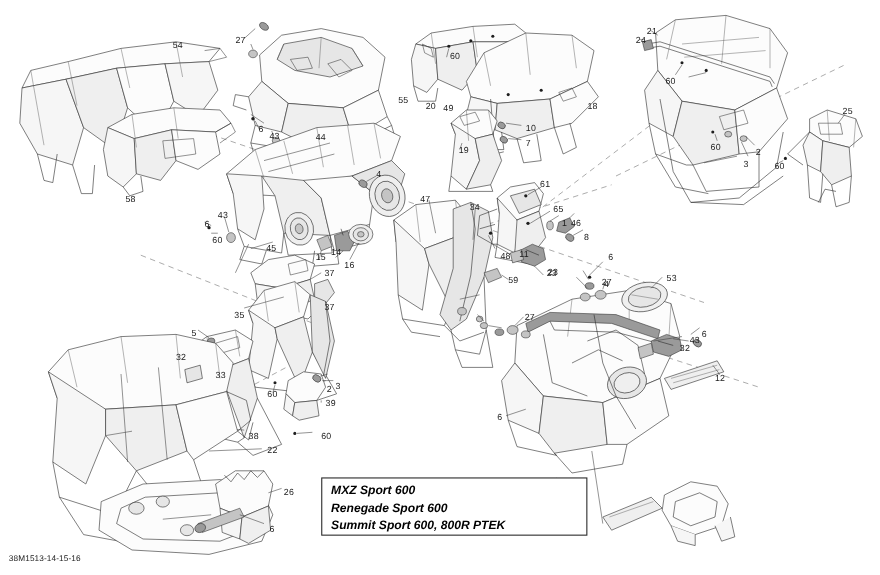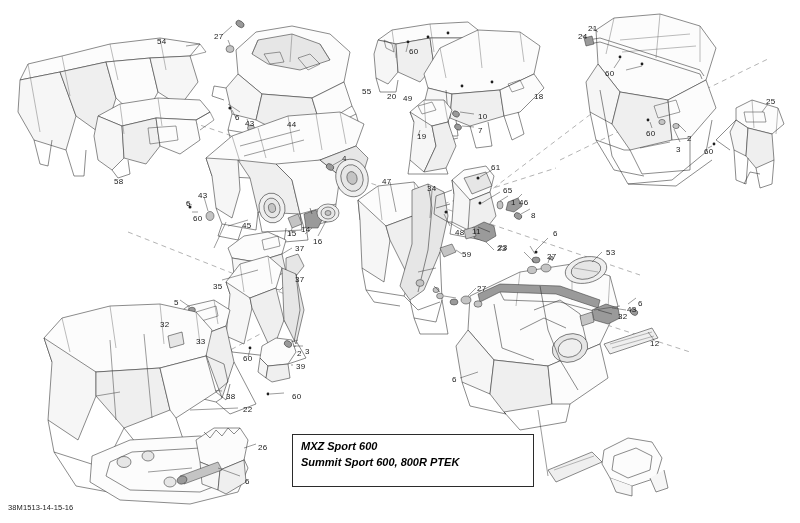--- a/index.html
+++ b/index.html
@@ -582,18 +582,19 @@
       <div class="callout" style="left: 296px; top: 363px;">39</div>
       <div class="callout" style="left: 226px; top: 393px;">38</div>
       <div class="callout" style="left: 292px; top: 393px;">60</div>
       <div class="callout" style="left: 243px; top: 406px;">22</div>
       <div class="callout" style="left: 258px; top: 444px;">26</div>
       <div class="callout" style="left: 245px; top: 478px;">6</div>
     </div>
 
   <div id="title-box">
     <div class="title-line">MXZ Sport 600</div>
+    <div class="title-line">Renegade Sport 600</div>
     <div class="title-line">Summit Sport 600, 800R PTEK</div>
   </div>
 
   <div id="doc-code">38M1513-14-15-16</div>
 
 </div>
 
 </body></html>

